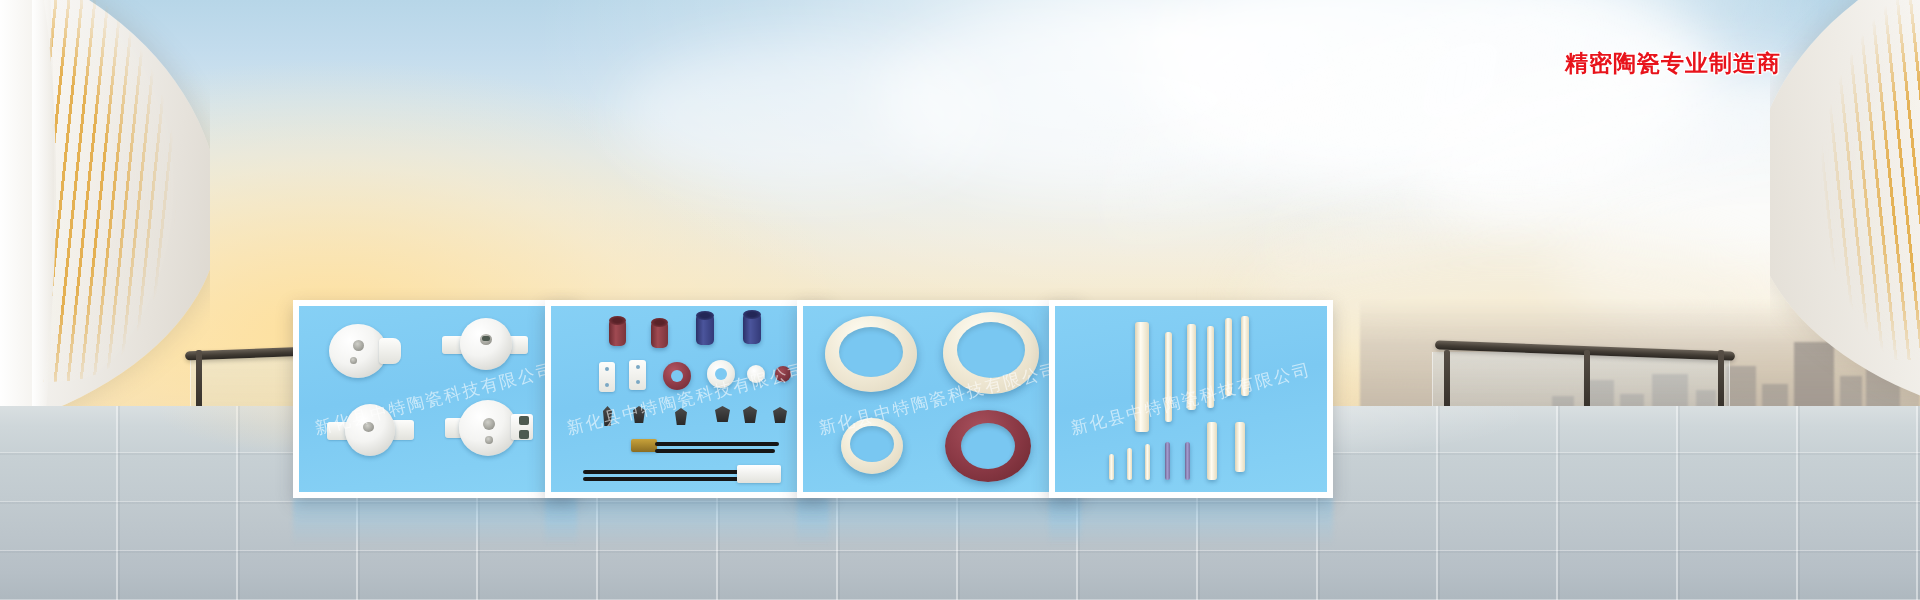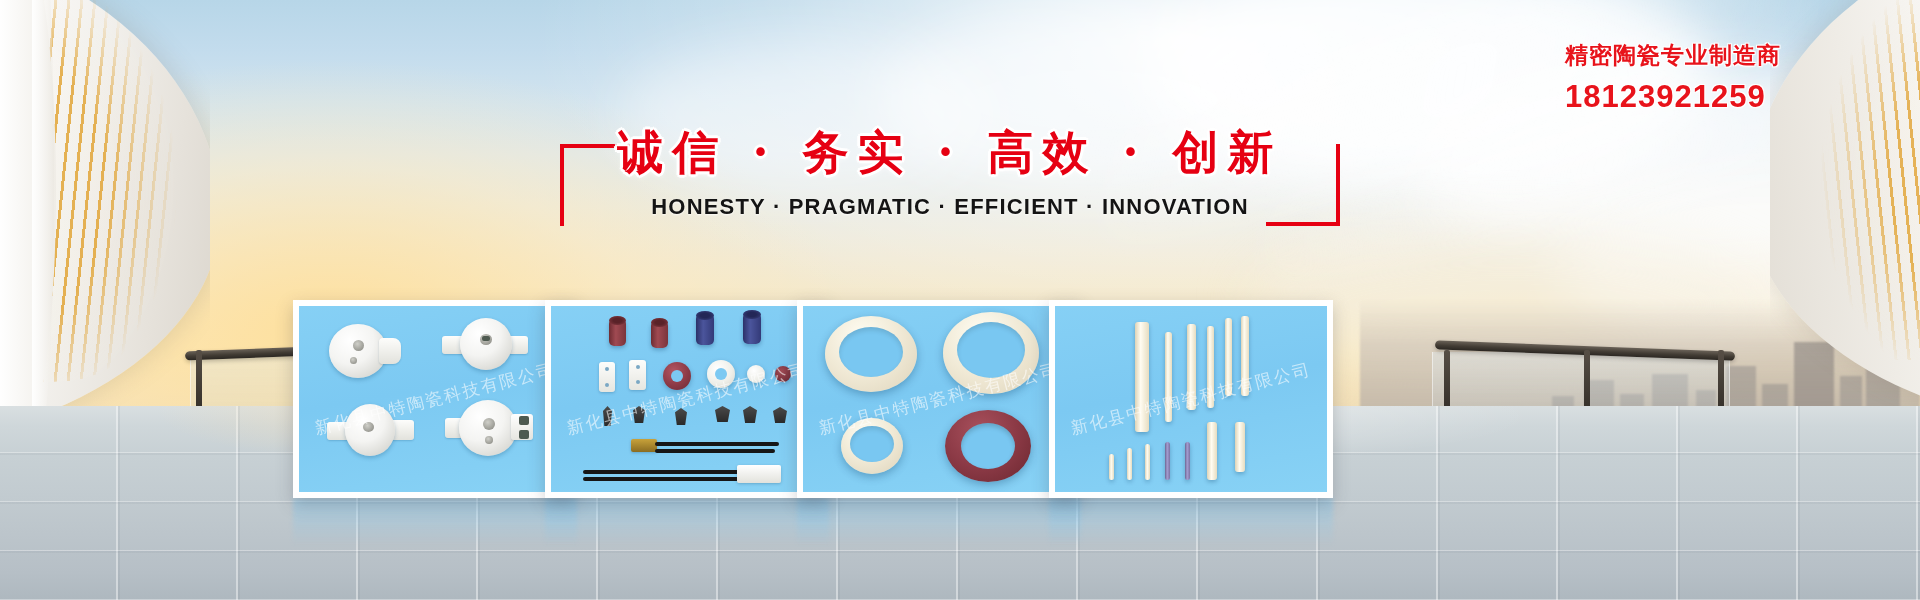--- a/index.html
+++ b/index.html
@@ -210,21 +210,21 @@
     font-family:"Liberation Sans","DejaVu Sans",sans-serif;
     font-weight:bold;
     font-size:22px;
     letter-spacing:1.2px;
     color:#141414;
     white-space:nowrap;
     text-shadow:0 1px 2px rgba(255,255,255,.8);
   }
 
   
-  .rtext{position:absolute;left:1565px;top:40px;width:340px;}
+  .rtext{position:absolute;left:1565px;top:48px;width:340px;}
   .rtext .l1{
     font-family:"DejaVu Sans","Liberation Sans",sans-serif;
     font-weight:bold;font-size:23px;letter-spacing:1px;color:#e8131b;
     text-shadow:-1px -1px 0 #fff,1px -1px 0 #fff,-1px 1px 0 #fff,1px 1px 0 #fff,0 1px 3px rgba(255,255,255,.9);
     white-space:nowrap;
   }
   .rtext .l2{
     margin-top:20px;
     font-family:"DejaVu Sans","Liberation Sans",sans-serif;
     font-weight:bold;font-size:23px;letter-spacing:1px;color:#e8131b;
@@ -376,30 +376,23 @@
     <div class="tiles-h"></div>
     <div class="floor-gloss"></div>
     <div class="floor-warm"></div>
   </div>
 
   <div class="panel-refl" style="left:293px;"></div>
   <div class="panel-refl" style="left:545px;"></div>
   <div class="panel-refl" style="left:797px;"></div>
   <div class="panel-refl" style="left:1049px;"></div>
 
-  <div class="slogan">
-    <div class="bracket-l"></div>
-    <div class="bracket-r"></div>
-    <div class="slogan-cn">诚信 · 务实 · 高效 · 创新</div>
-    <div class="slogan-en">HONESTY · PRAGMATIC · EFFICIENT · INNOVATION</div>
-  </div>
 
   <div class="rtext">
     <div class="l1">精密陶瓷专业制造商</div>
-    <div class="l3">18123921259</div>
   </div>
 
   <div class="panel p1">
     <div class="inner">
       <div class="holder" style="left:30px;top:18px;width:74px;height:56px;">
         <div class="disc" style="left:0;top:0;width:58px;height:54px;"></div>
         <div class="hole" style="left:24px;top:16px;width:11px;height:11px;"></div>
         <div class="hole" style="left:21px;top:33px;width:7px;height:7px;"></div>
         <div class="ear" style="left:50px;top:14px;width:22px;height:26px;border-radius:4px 8px 8px 4px;"></div>
       </div>

